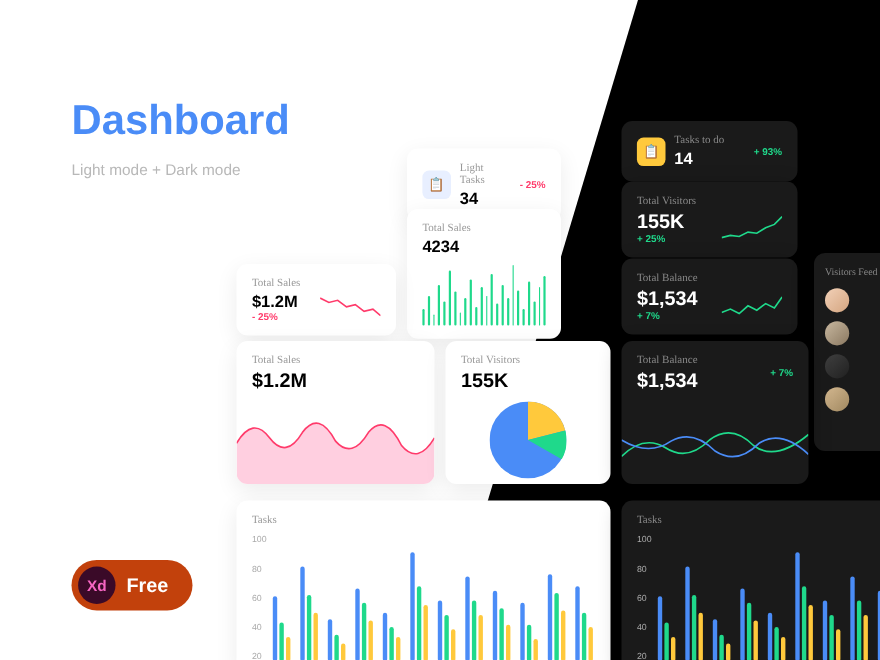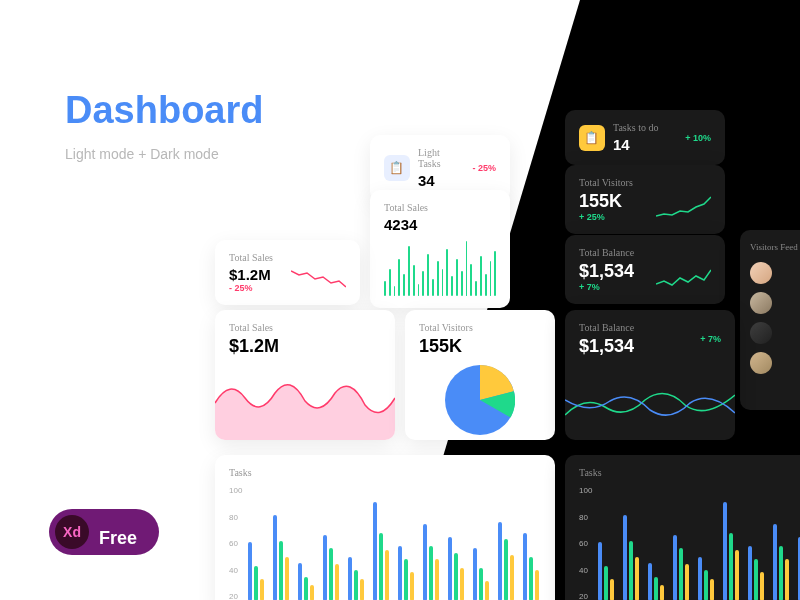--- a/index.html
+++ b/index.html
@@ -1,21 +1,21 @@
 <!DOCTYPE html>
 <html><head>
 <meta charset="utf-8">
 <style>
 * { margin: 0; padding: 0; box-sizing: border-box; }
 body { font-family: -apple-system, BlinkMacSystemFont, 'Segoe UI', sans-serif; width: 800px; height: 600px; overflow: hidden; position: relative; background: #fff; }
 .diagonal-bg { position: absolute; top: 0; right: 0; width: 50%; height: 100%; background: #000; clip-path: polygon(45% 0, 100% 0, 100% 100%, 0 100%); z-index: 0; }
 .hero { position: absolute; top: 70px; left: 65px; z-index: 5; margin-top: 18px; }
 .hero h1 { font-size: 38px; font-weight: 700; line-height: 1.2; color: #4a8cf7; }
 .hero p { margin-top: 12px; font-size: 14px; color: #b8b8b8; }
-.badge { position: absolute; bottom: 45px; left: 49px; z-index: 5; display: flex; align-items: flex-end; background: #701a75; border-radius: 999px; padding: 6px 22px 6px 6px; }
+.badge { position: absolute; bottom: 45px; left: 65px; z-index: 5; display: flex; align-items: center; background: #c2410c; border-radius: 999px; padding: 6px 22px 6px 6px; }
 .badge-icon { width: 34px; height: 34px; border-radius: 999px; background: #3a0a28; display: flex; align-items: center; justify-content: center; margin-right: 10px; }
 .badge-icon span { color: #f766c3; font-size: 14px; font-weight: 700; }
 .badge-text { color: #fff; font-size: 18px; font-weight: 700; }
 .card { position: absolute; border-radius: 10px; box-shadow: 0 6px 20px rgba(0,0,0,0.08); padding: 12px 14px; z-index: 2; }
 .card.light { background: #fff; }
 .card.dark { background: #1a1a1a; color: #fff; box-shadow: 0 6px 20px rgba(0,0,0,0.3); }
 .card-label { font-size: 10px; color: #999; font-weight: 500; font-family: Liberation Serif, serif; }
 .card.dark .card-label { color: #888; }
 .card-value { font-size: 18px; font-weight: 700; margin-top: 3px; }
 .card-delta { font-size: 9px; font-weight: 600; }
@@ -123,21 +123,21 @@
     <path d="M16,16 L31.5,12 A16,16 0 0,1 30,24 Z" fill="#1fd98b"></path>
   </svg>
 </div>
 
 <div class="card dark" style="top:110px; left:565px; width:160px; display:flex; align-items:center; gap:8px;">
   <div class="mini-icon icon-yellow">📋</div>
   <div style="flex:1">
     <div class="card-label">Tasks to do</div>
     <div class="card-value" style="font-size:15px">14</div>
   </div>
-  <div class="card-delta delta-pos">+ 10%</div>
+  <div class="card-delta delta-pos">+ 93%</div>
 </div>
 
 <div class="card dark" style="top:165px; left:565px; width:160px; display:flex; justify-content:space-between; align-items:flex-end;">
   <div>
     <div class="card-label">Total Visitors</div>
     <div class="card-value">155K</div>
     <div class="card-delta delta-pos">+ 25%</div>
   </div>
   <svg width="55" height="30">
       <polyline points="0,24 8,22 16,23 24,19 32,20 40,15 48,12 55,5" fill="none" stroke="#1fd98b" stroke-width="1.5"></polyline>

